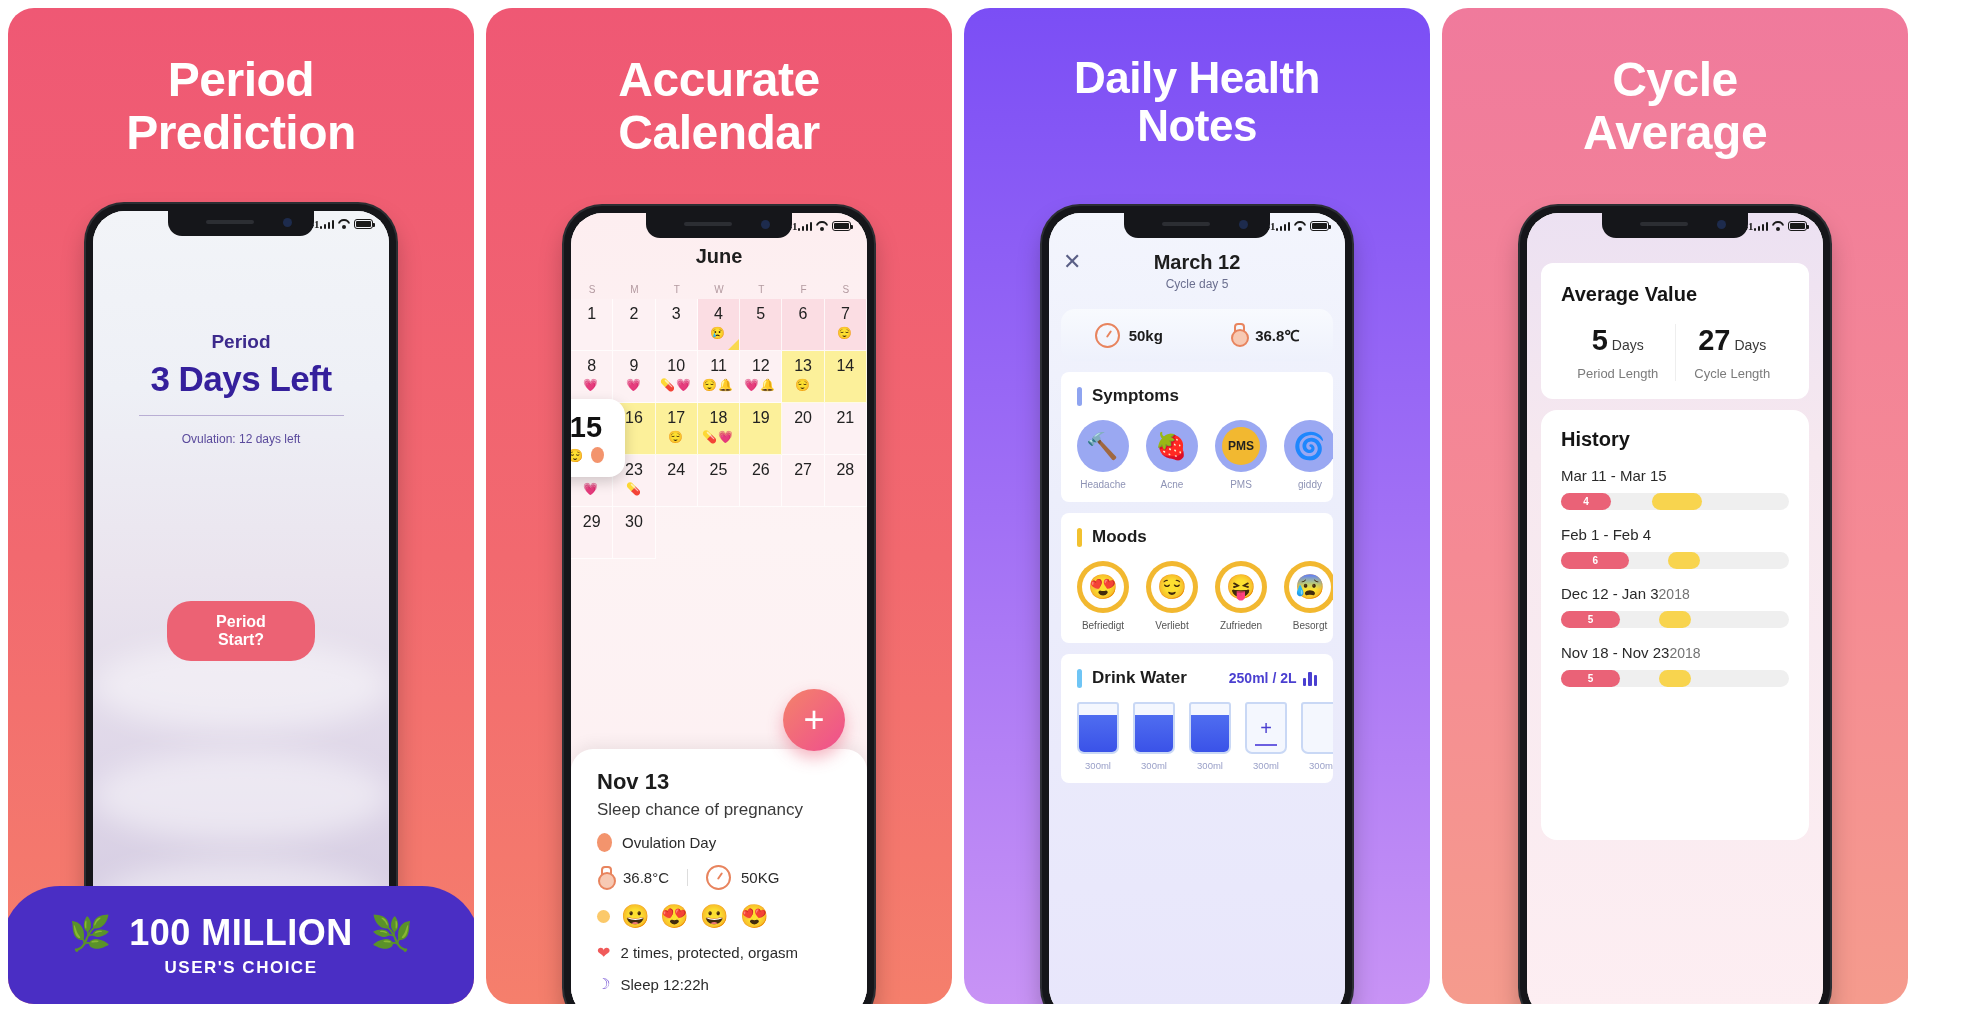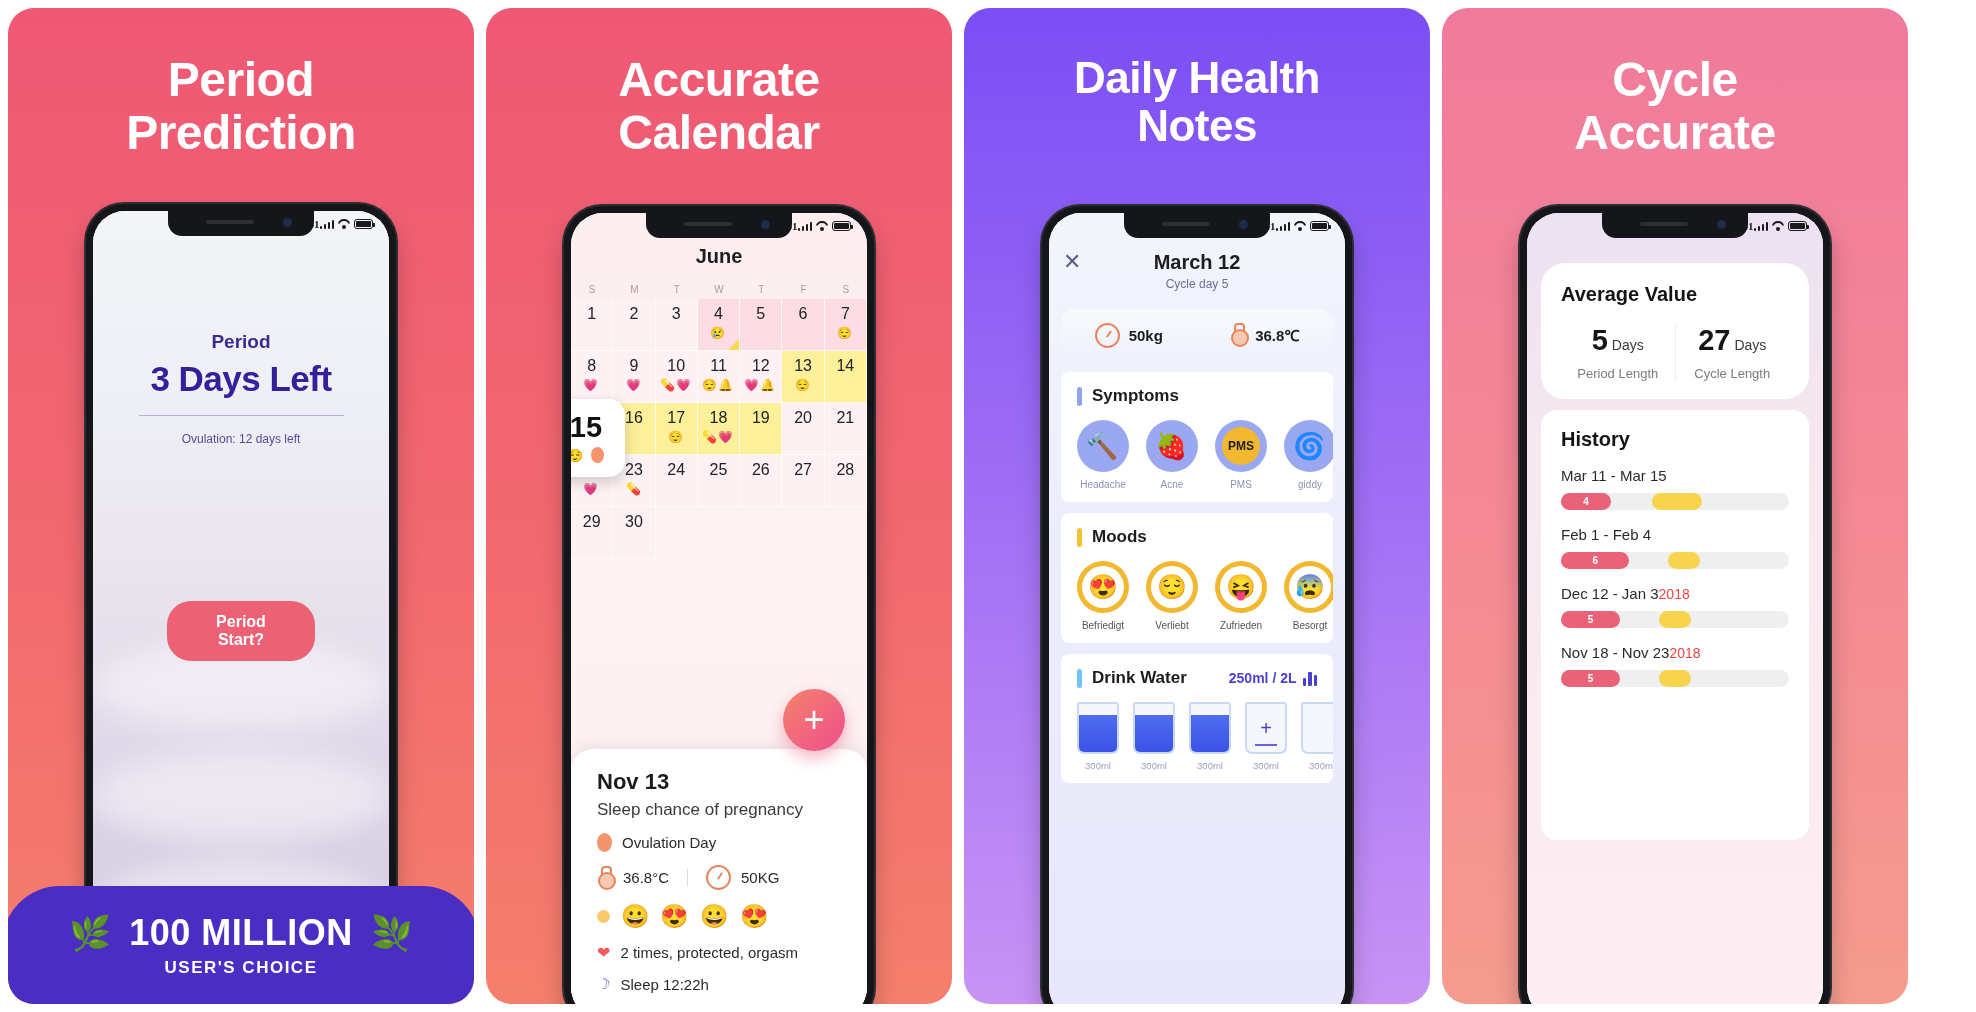--- a/index.html
+++ b/index.html
@@ -173,33 +173,33 @@
   .glass-item { width:42px; flex:none; text-align:center;}
   .glass { width:42px;height:52px; border:2px solid #c9d8f5; border-radius: 3px 3px 7px 7px;
     position:relative; overflow:hidden; background:#f4f7fe; display:flex;align-items:center;justify-content:center;}
   .glass .fill { position:absolute; left:0;right:0;bottom:0;height:78%; background:linear-gradient(180deg,#4f6df0,#3a52e8);}
   .glass .plus { position:relative; z-index:2; color:#4a3fd0; font-size:20px; }
   .glass .underline { position:absolute; bottom:6px; left:8px; right:8px; height:2px; background:#6b5fe0; z-index:2;}
   .glass-lbl { font-size:9.5px; color:#9aa0c8; margin-top:6px;}
 
   
   .chscreen { width:100%;height:100%; background: linear-gradient(180deg,#ece1f2 0%,#f6e8ef 30%,#fdeef2 100%); position:relative; padding-top:34px;}
-  .ch-card { margin: 16px 14px 0; background:#fff; border-radius:24px; padding: 20px 20px 18px;}
+  .ch-card { margin: 16px 14px 0; background:#fff; border-radius:12px; padding: 20px 20px 18px;}
   .ch-title { font-size:20px; font-weight:bold; color:#151515;}
   .avg-row { display:flex; margin-top: 18px;}
   .avg-col { flex:1; text-align:center;}
   .avg-col + .avg-col { border-left: 1px solid #eee; }
   .avg-num { font-size:29px; font-weight:bold; color:#151515;}
   .avg-unit { font-size:14px; color:#3a3a3a; font-weight:normal; margin-left:4px;}
   .avg-lbl { font-size:13px; color:#7b7b7b; margin-top:9px;}
   .hist-card { margin: 11px 14px 0; background:#fff; border-radius:16px; padding: 18px 20px 16px; height: 430px;}
   .hist-item { margin-top: 16px;}
   .hist-item:first-of-type { margin-top: 16px;}
   .hist-head { display:flex; justify-content:flex-start; align-items:baseline; font-size:15px; color:#2a2a2a;}
-  .hist-year { font-size:14px; color:#ef4444;}
+  .hist-year { font-size:14px; color:#737373;}
   .track { margin-top: 9px; height: 17px; background:#efefef; border-radius:9px; position:relative;}
   .seg-red { position:absolute; left:0; top:0; height:100%; background:#ea6277; border-radius:9px;
     color:#fff; font-size:10px; font-weight:bold; display:flex;align-items:center;justify-content:center;}
   .seg-yel { position:absolute; top:0; height:100%; background:#f8d44e; border-radius:9px;}
 </style>
 </head>
 <body>
 
 <div class="gallery">
 
@@ -603,21 +603,21 @@
                 </div>
               </div>
           </div>
         </div>
       </div>
     </div>
   </div>
 
   <div class="panel p4">
     <div class="headline">Cycle
-Accurate</div>
+Average</div>
     <div class="phone tall2">
       <div class="screen">
         <div class="chscreen">
           <div class="notch">
             <span class="speaker"></span>
             <span class="cam"></span>
           </div>
           <div class="statusbar">
             <span>9:41</span>
             <span class="sb-right">

